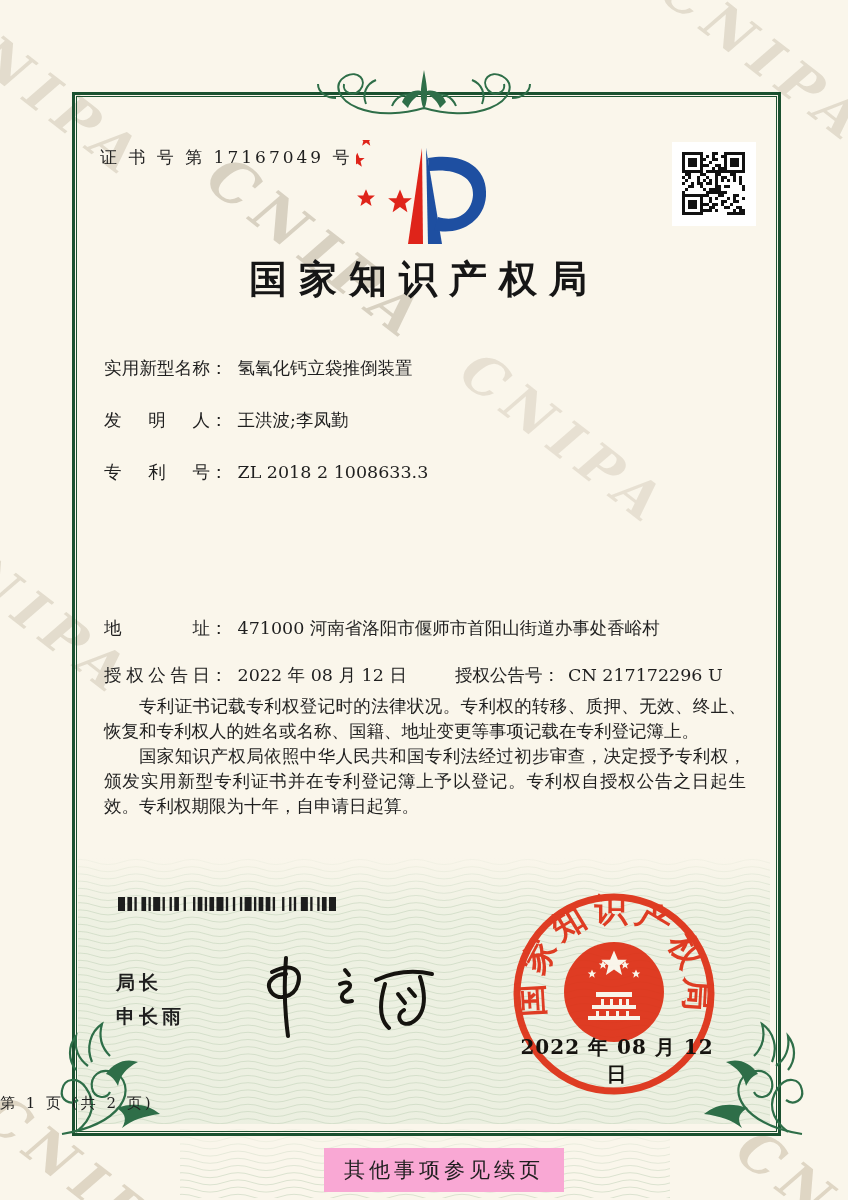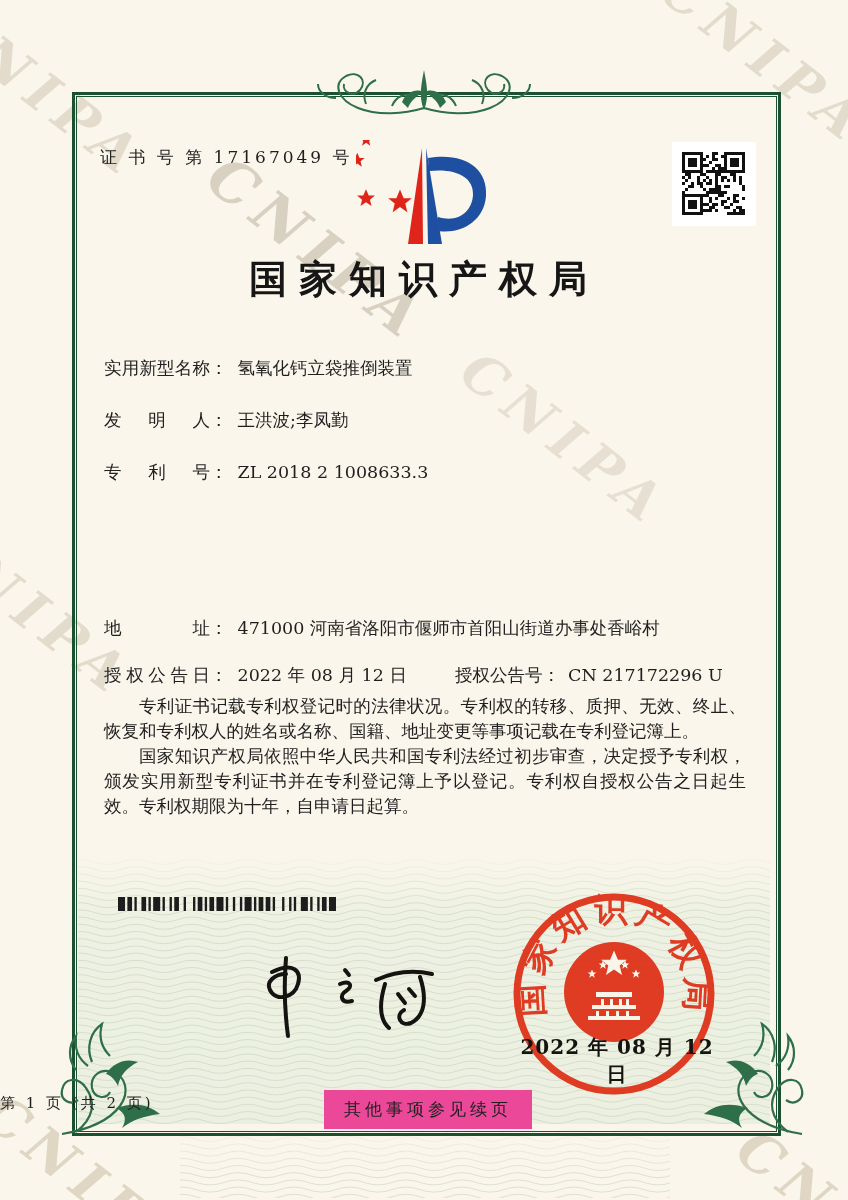--- a/index.html
+++ b/index.html
@@ -55,22 +55,22 @@
   
   .barcode{position:absolute;left:118px;top:897px}
   .officer{position:absolute;left:116px;top:966px;font-family:"Liberation Sans","DejaVu Sans",sans-serif;
     font-weight:600;font-size:19px;line-height:34px;letter-spacing:4px}
   .signature{position:absolute;left:248px;top:944px}
   .signature path{fill:none;stroke:#15130f;stroke-width:4;stroke-linecap:round;stroke-linejoin:round}
   .seal{position:absolute;left:508px;top:888px;opacity:.93}
   .seal-date{position:absolute;left:512px;top:1034px;width:210px;text-align:center;
     font-size:20px;font-weight:700;letter-spacing:1px;color:#15130f}
   .page-no{position:absolute;left:0;top:1094px;width:848px;text-align:left;font-size:15px;letter-spacing:3px}
-  .footer-note{position:absolute;left:324px;top:1090px;background:#ec4899;padding:8px 20px;
-    font-size:17px;letter-spacing:4px;white-space:nowrap}
+  .footer-note{position:absolute;left:324px;top:1148px;background:#f9a8d4;padding:8px 20px;
+    font-size:21px;letter-spacing:4px;white-space:nowrap}
 </style>
 </head>
 <body>
 
 <div class="sheet">
 
   <div class="wm wm1">CNIPA</div>
   <div class="wm wm2">CNIPA</div>
   <div class="wm wm3">CNIPA</div>
   <div class="wm wm4">CNIPA</div>
@@ -471,20 +471,24 @@
       <rect x="164.08602150537635" y="0" width="2.3440860215053765" height="14" fill="#1d1d1d"></rect>
       <rect x="171.11827956989248" y="0" width="2.3440860215053765" height="14" fill="#1d1d1d"></rect>
       <rect x="175.80645161290323" y="0" width="2.3440860215053765" height="14" fill="#1d1d1d"></rect>
       <rect x="182.83870967741936" y="0" width="7.03225806451613" height="14" fill="#1d1d1d"></rect>
       <rect x="192.21505376344086" y="0" width="2.3440860215053765" height="14" fill="#1d1d1d"></rect>
       <rect x="199.247311827957" y="0" width="2.3440860215053765" height="14" fill="#1d1d1d"></rect>
       <rect x="203.93548387096774" y="0" width="4.688172043010753" height="14" fill="#1d1d1d"></rect>
       <rect x="210.96774193548387" y="0" width="7.03225806451613" height="14" fill="#1d1d1d"></rect>
     </svg>
 
+  <div class="officer">
+    <div>局长</div>
+    <div>申长雨</div>
+  </div>
 
   <svg class="signature" width="200" height="100" viewBox="0 0 200 100">
     <path d="M38,14 C36,38 36,62 40,92"></path>
     <path d="M24,28 C44,18 54,26 50,40 C46,54 28,58 22,46 C18,38 26,30 38,30"></path>
     <path d="M97,26 l4,5"></path>
     <path d="M92,40 C102,36 106,42 98,47 C91,51 93,60 104,57"></path>
     <path d="M128,36 C146,28 166,26 184,30"></path>
     <path d="M137,40 C131,60 132,76 141,84"></path>
     <path d="M172,33 C179,54 177,72 163,79 C152,83 147,71 156,66"></path>
     <path d="M150,50 l7,9" stroke-width="3"></path>

